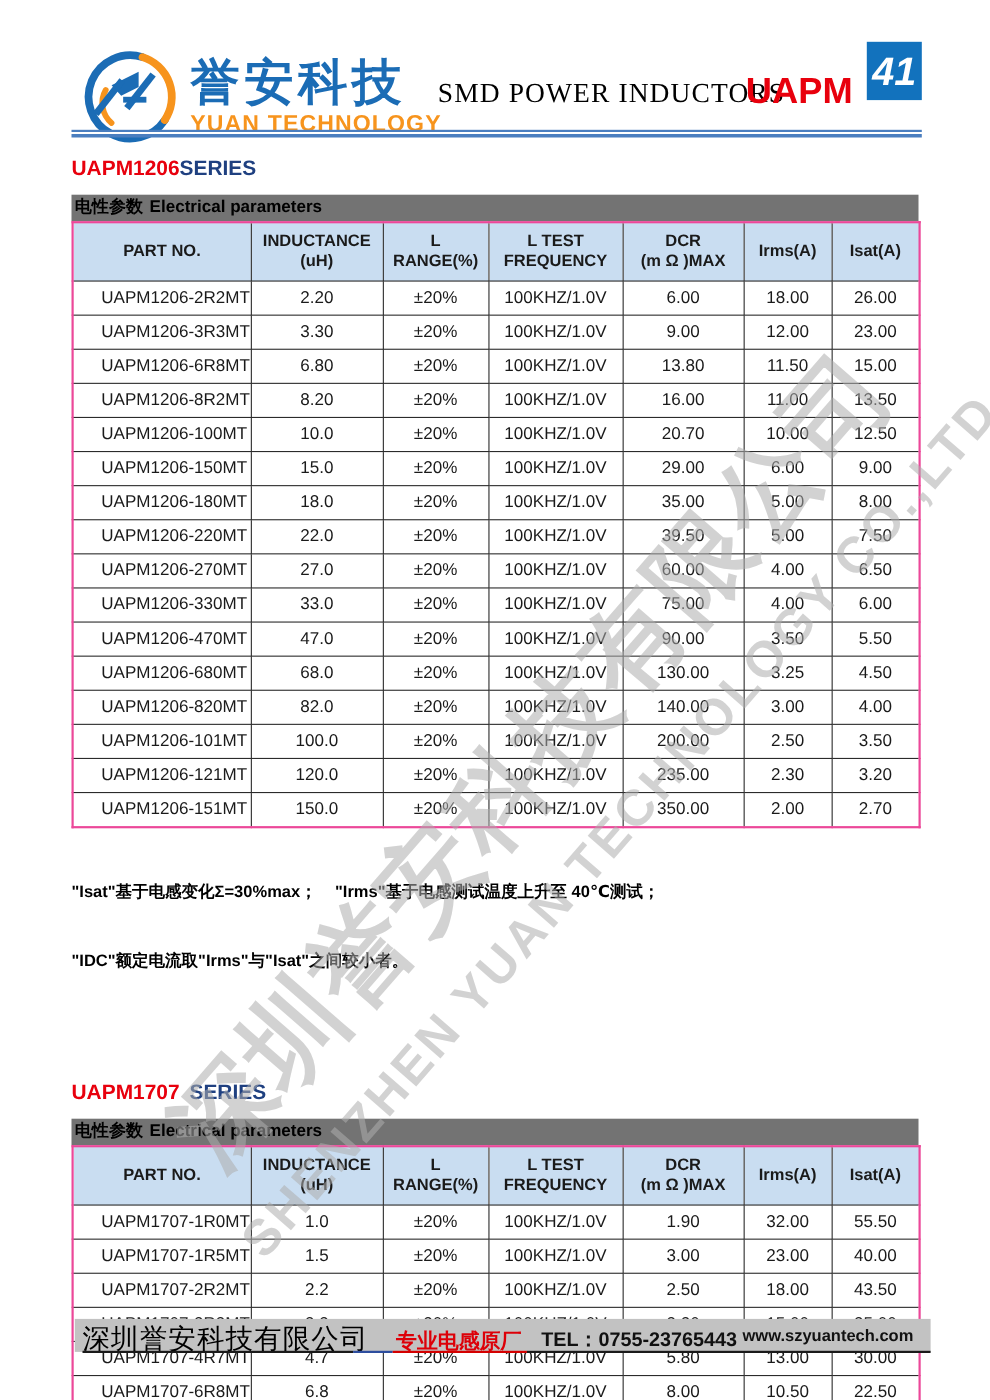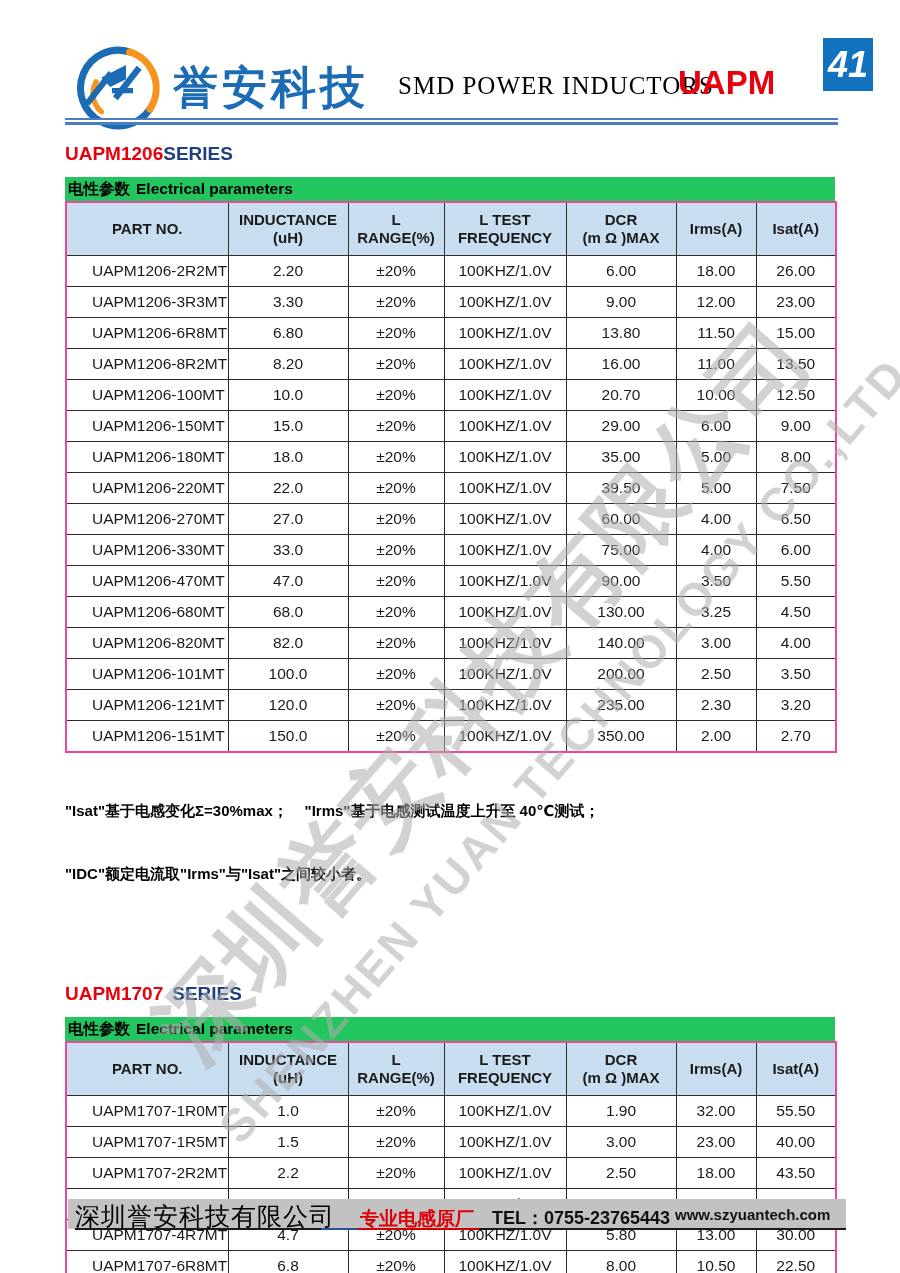--- a/index.html
+++ b/index.html
@@ -13,30 +13,30 @@
   .page-header{position:absolute;left:0;top:0;width:900px;height:130px;}
   .logo-wrap{position:absolute;left:75px;top:44px;display:flex;align-items:center;}
   .logo-icon{width:88px;height:88px;}
   .logo-text{margin-left:10px;}
   .logo-cn{font-size:45px;font-weight:bold;color:#1b6cb5;letter-spacing:4px;line-height:50px;}
   .logo-en{font-size:21px;font-weight:bold;color:#f7941d;letter-spacing:1px;line-height:26px;}
   .doc-title{position:absolute;left:398px;top:72px;font-family:"Liberation Serif","DejaVu Serif",serif;
     font-size:25px;letter-spacing:1px;color:#000;}
   .series-code{position:absolute;left:678px;top:64px;font-size:33px;font-weight:bold;color:#e8000d;}
   .page-badge{position:absolute;left:788px;top:38px;width:50px;height:53px;background:#1272bd;
-    color:#fff;font-size:36px;font-weight:bold;font-style:italic;display:flex;align-items:center;justify-content:center;margin-left:35px;}
+    color:#fff;font-size:36px;font-weight:bold;font-style:italic;display:flex;align-items:center;justify-content:center;}
   .blue-rule{position:absolute;left:65px;top:118px;width:773px;height:7px;
     background:linear-gradient(to bottom,#4a7ebf 0 2px,#ffffff 2px 4px,#4a7ebf 4px 7px);}
   
   .content{position:absolute;left:65px;top:138px;width:770px;}
   .sec-title{font-size:19px;font-weight:bold;line-height:32px;}
   .sec-title .red{color:#e8000d;}
   .sec-title .blue{color:#1f4080;}
   .sec2 .blue{margin-left:9px;}
-  .param-bar{margin-top:7px;height:24px;background:#22c55e;font-size:15.5px;font-weight:bold;
+  .param-bar{margin-top:7px;height:24px;background:#737373;font-size:15.5px;font-weight:bold;
     line-height:24px;padding-left:3px;color:#000;}
   .param-bar .en{margin-left:6px;}
   table.etable{width:770px;border-collapse:collapse;table-layout:fixed;border:2px solid #ec4899;}
   .etable th,.etable td{border:1px solid #2b2b2b;text-align:center;overflow:hidden;}
   .etable thead th{background:#c9ddf1;height:52px;font-size:15px;font-weight:bold;line-height:18px;padding:0;}
   .etable tbody td{height:30px;font-size:15.5px;padding:0;}
   .etable tbody td:first-child{text-align:left;padding-left:25px;}
   .col-part{width:162px;}.col-ind{width:120px;}.col-range{width:96px;}
   .col-freq{width:122px;}.col-dcr{width:110px;}.col-irms{width:80px;}.col-isat{width:80px;}
   .notes{margin-top:5px;font-size:15px;font-weight:bold;line-height:21px;white-space:pre-wrap;color:#000;}
@@ -69,20 +69,21 @@
       <path d="M 85 74 A 43 43 0 1 1 62 9" fill="none" stroke="#1b6cb5" stroke-width="8" stroke-linecap="round"></path>
       <path d="M 62 9 A 43 43 0 0 1 85 74" fill="none" stroke="#f7941d" stroke-width="8" stroke-linecap="round"></path>
       <path d="M 30 77 A 27 27 0 0 1 24 43" fill="none" stroke="#f7941d" stroke-width="6" stroke-linecap="round"></path>
       <polygon points="30,38 58,24 58,40 40,49" fill="#1b6cb5"></polygon>
       <rect x="24" y="28" width="7" height="44" transform="rotate(38 27 50)" fill="#1b6cb5"></rect>
       <rect x="56" y="22" width="7" height="44" transform="rotate(38 59 44)" fill="#1b6cb5"></rect>
       <rect x="42" y="50" width="24" height="6" fill="#1b6cb5"></rect>
     </svg>
     <div class="logo-text">
       <div class="logo-cn">誉安科技</div>
+      <div class="logo-en">YUAN TECHNOLOGY</div>
     </div>
   </div>
   <div class="doc-title">SMD POWER INDUCTORS</div>
   <div class="series-code">UAPM</div>
   <div class="page-badge">41</div>
   <div class="blue-rule"></div>
 </div>
 
 <div class="content">
 

